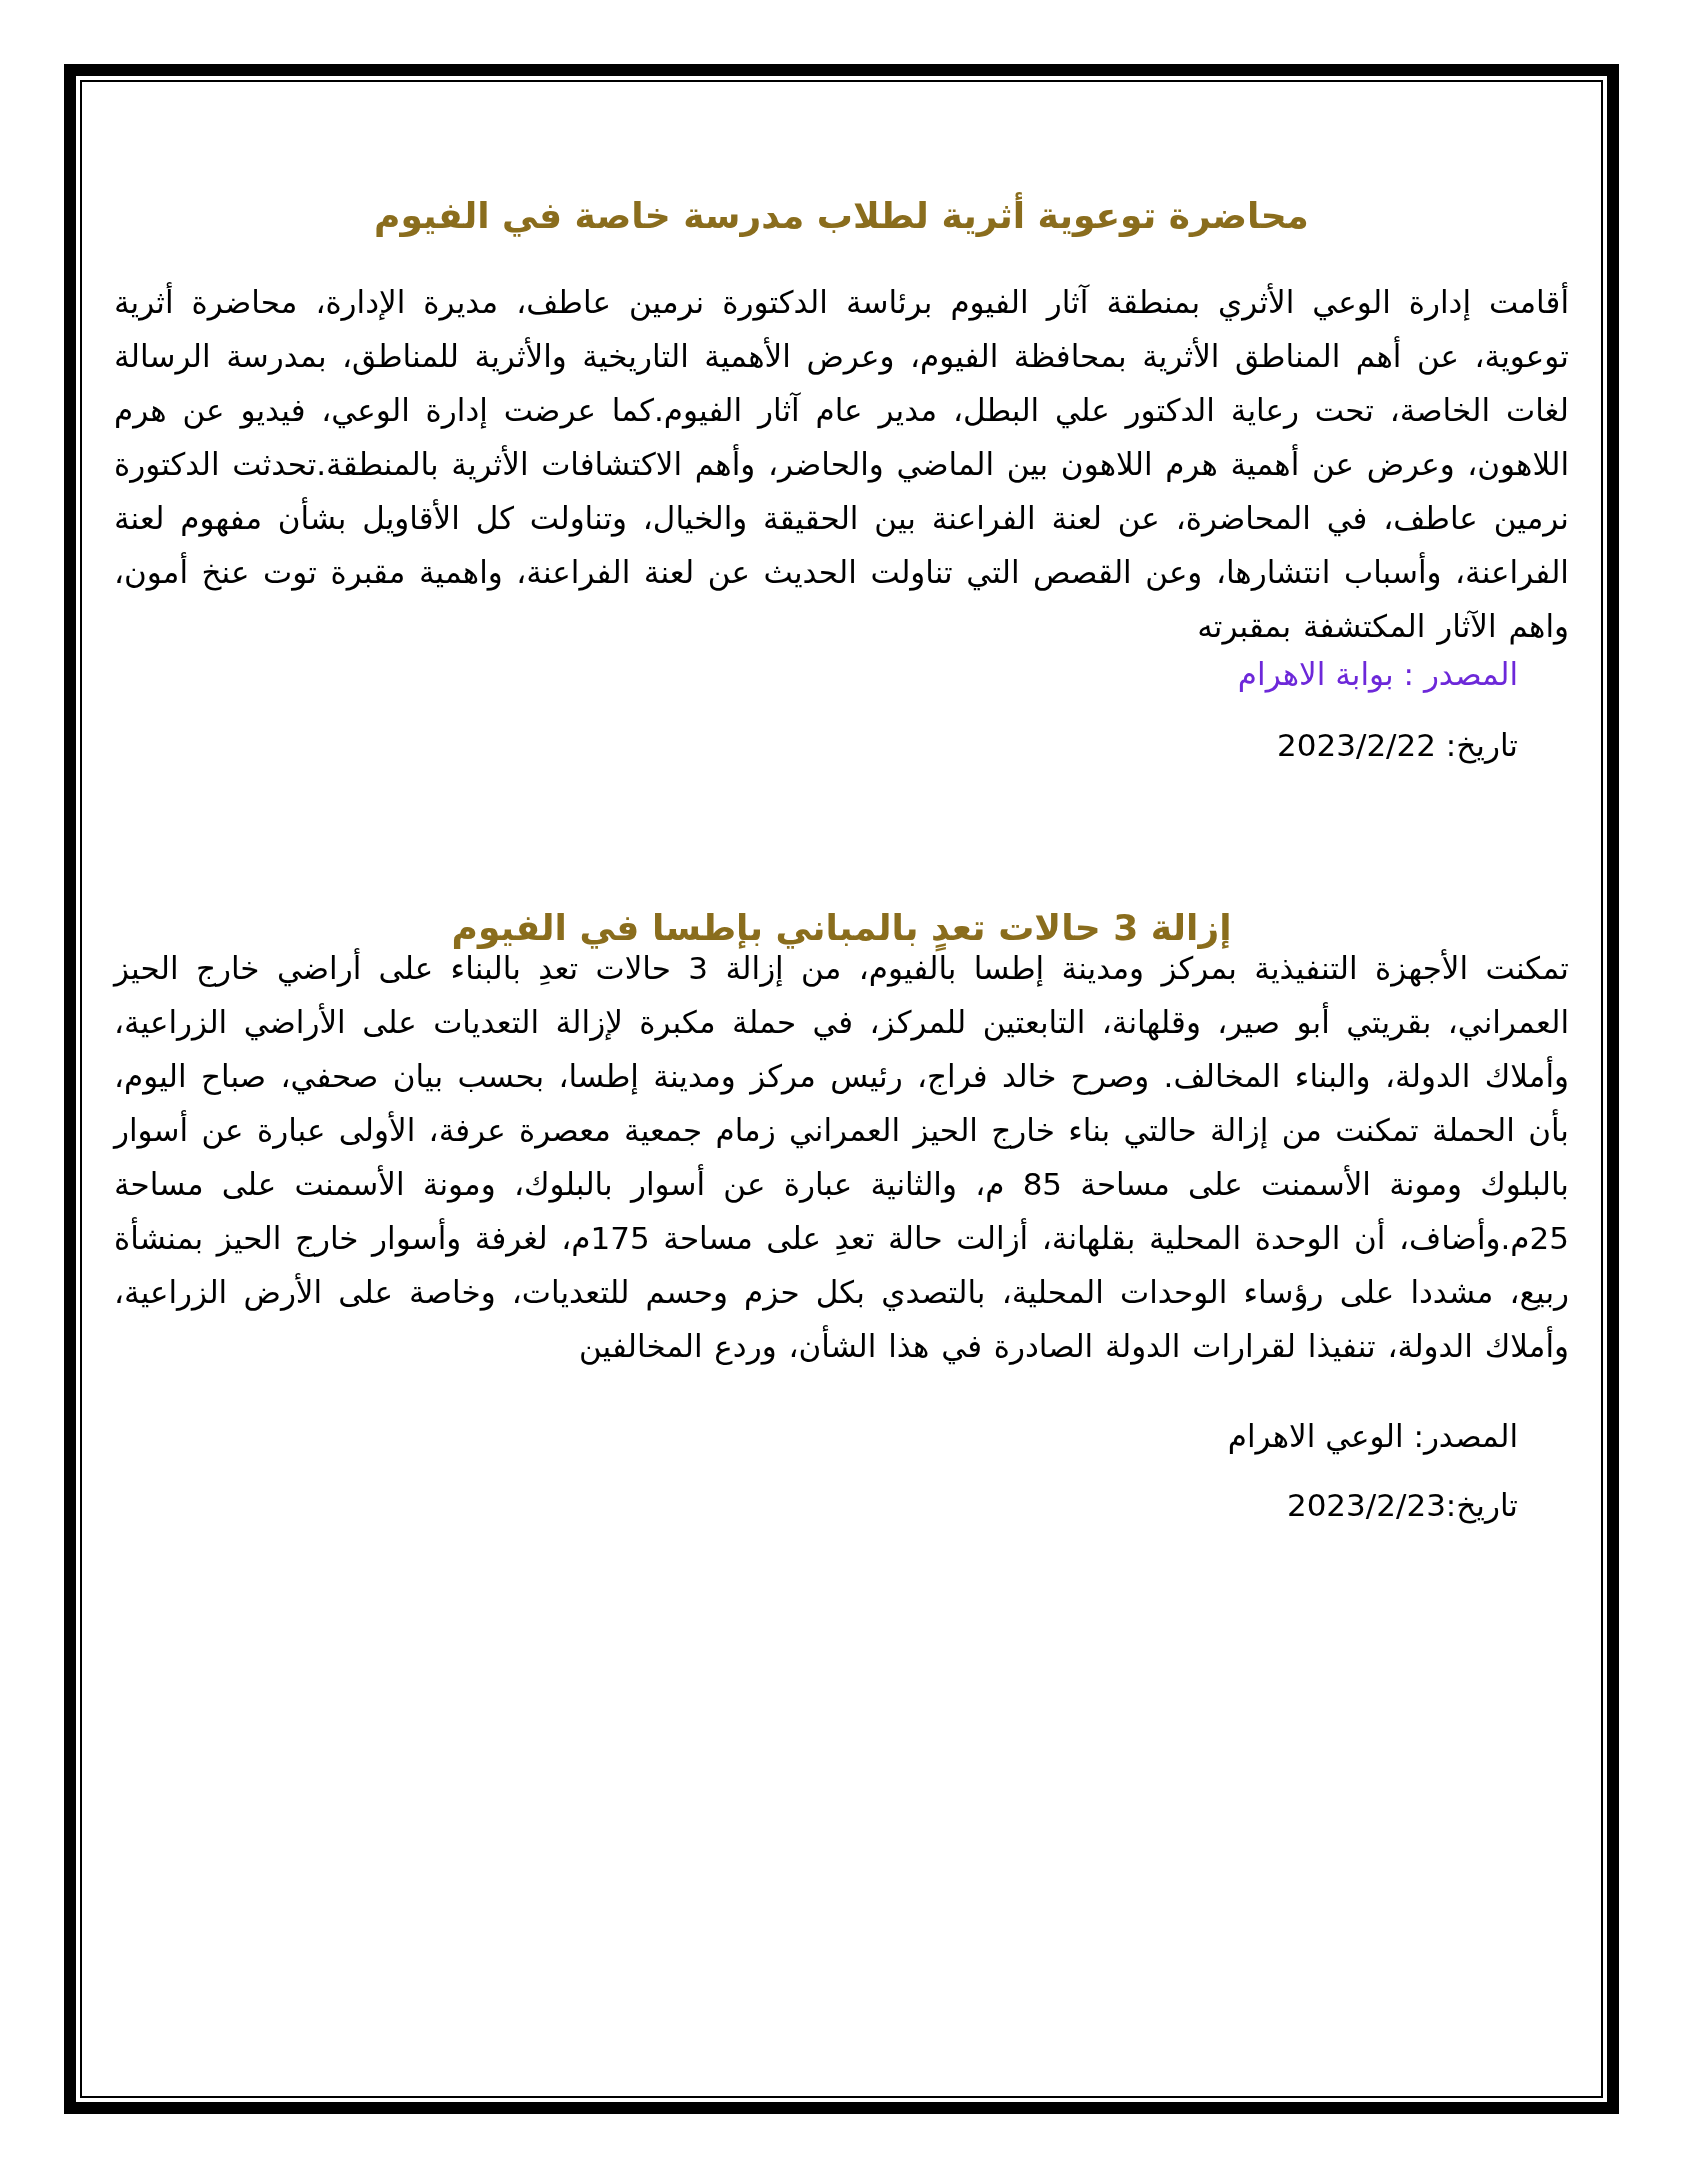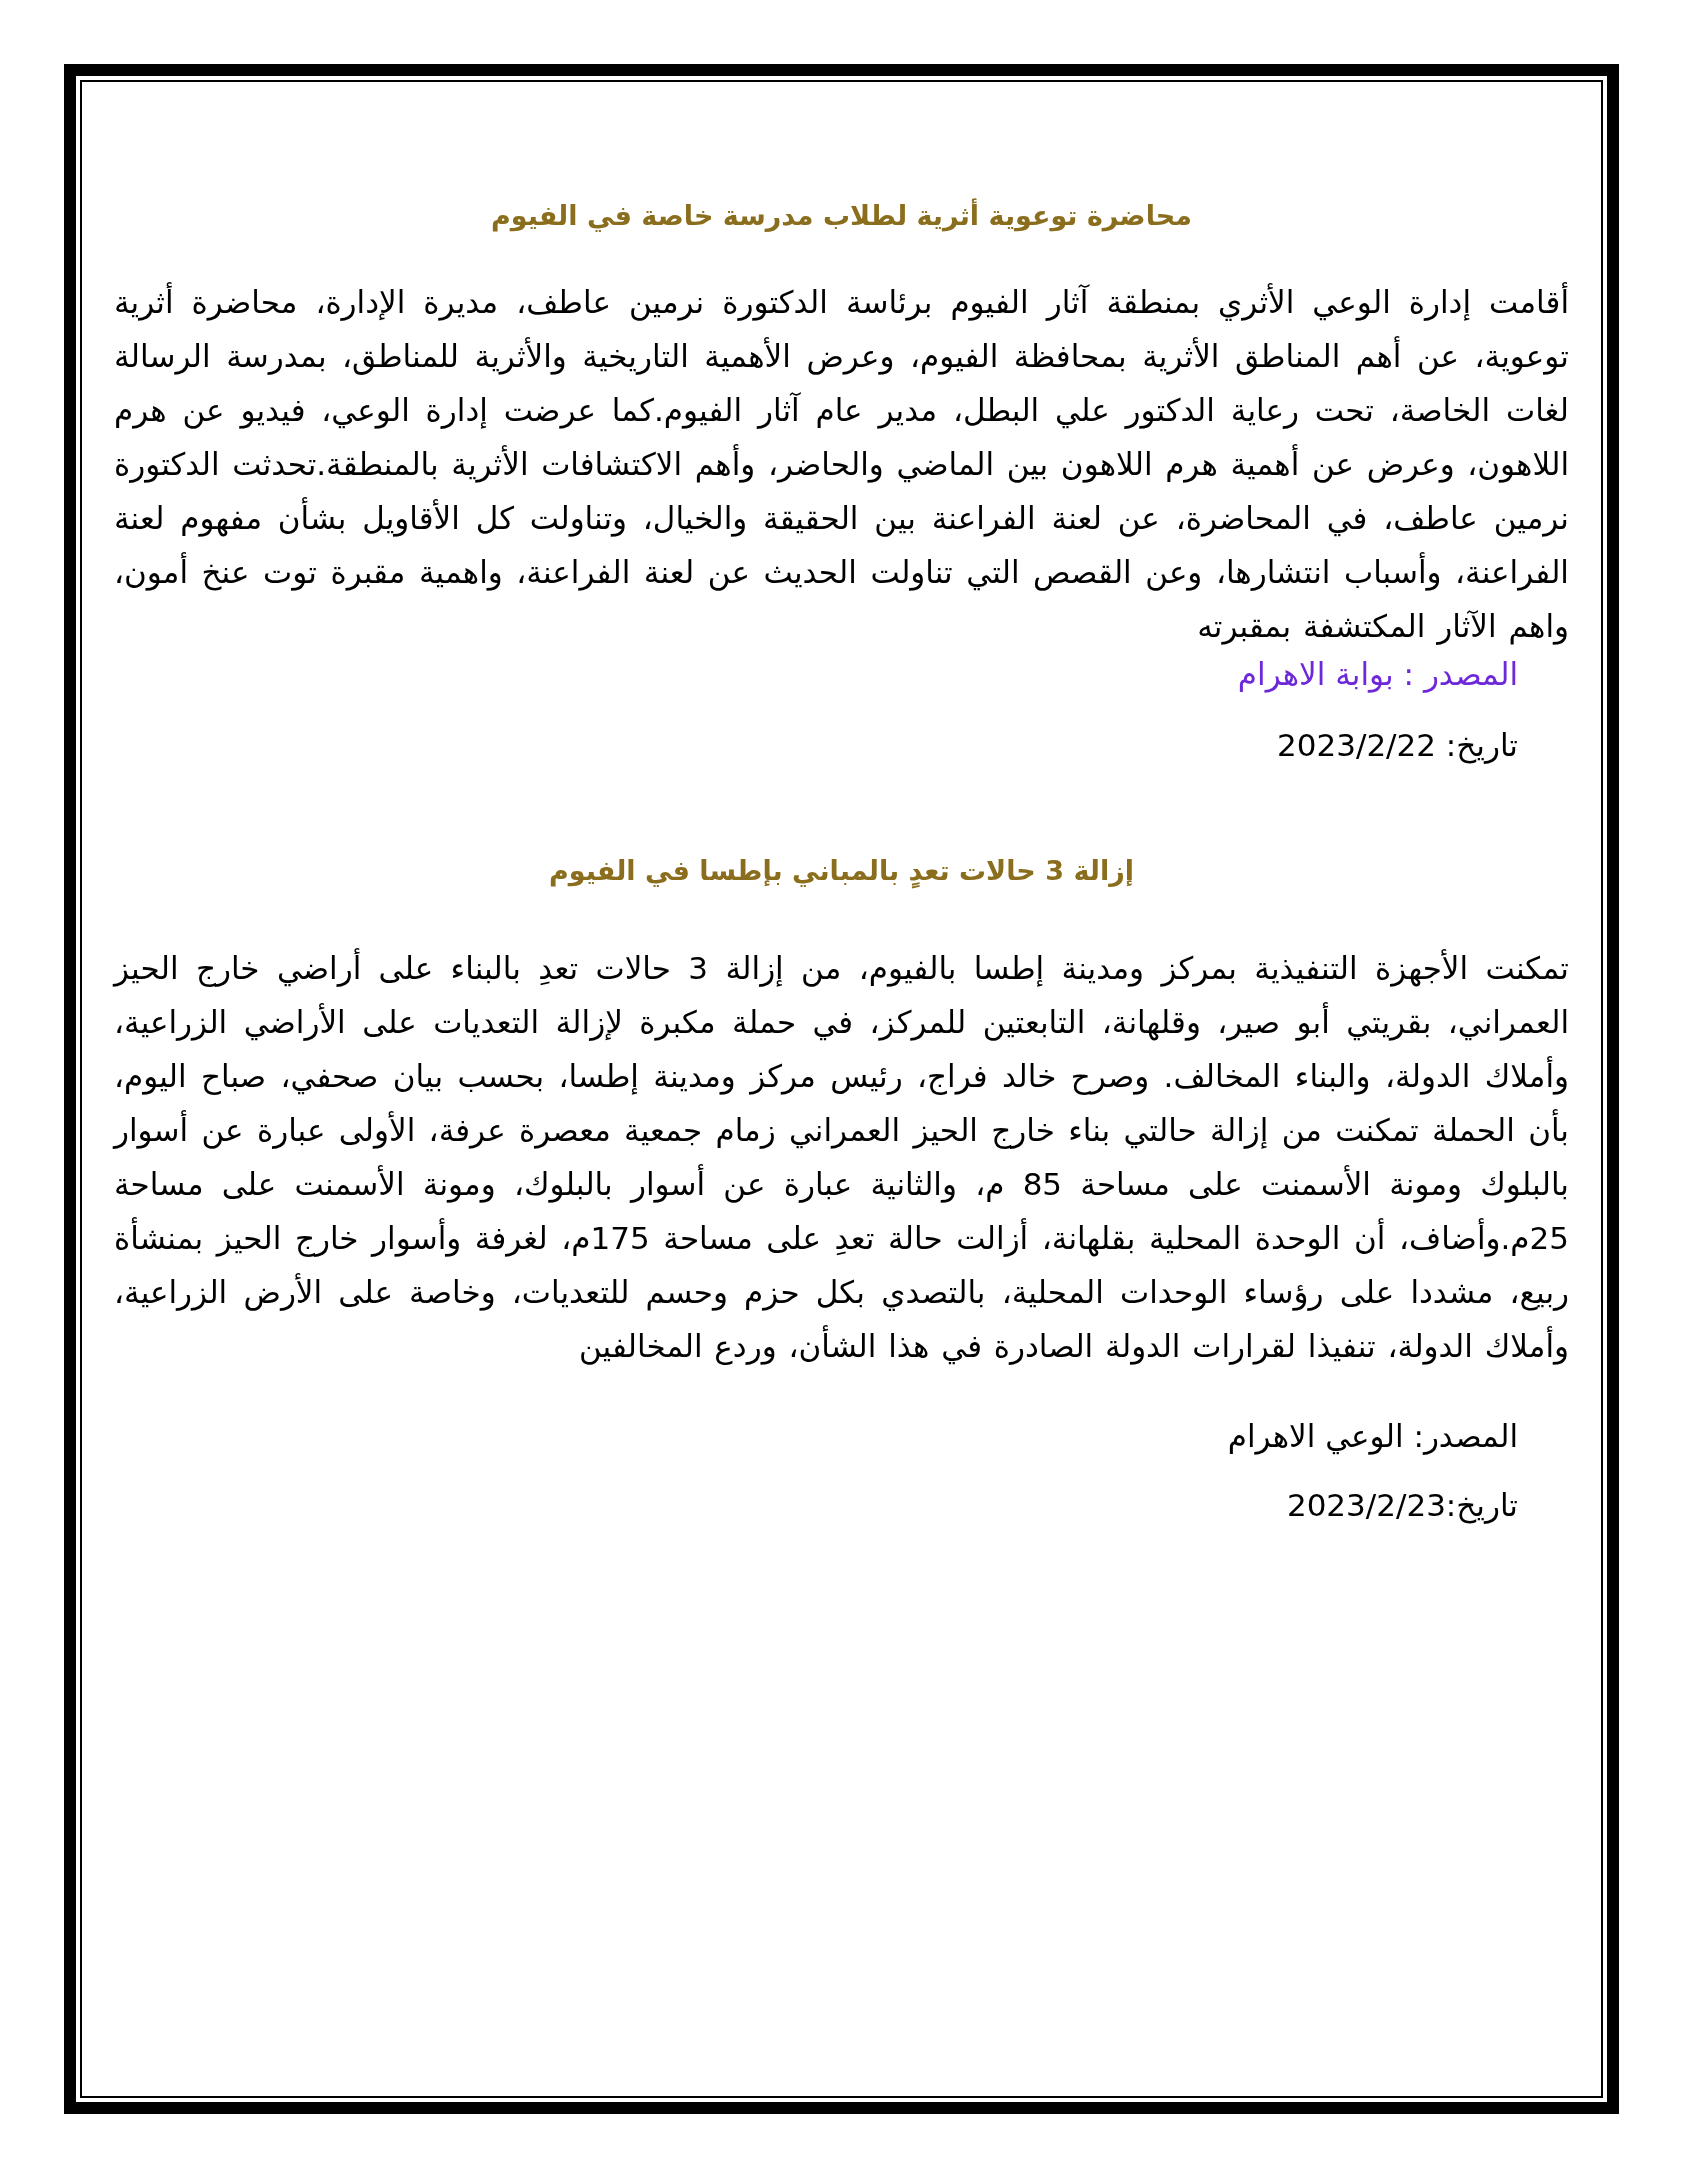--- a/index.html
+++ b/index.html
@@ -28,21 +28,21 @@
 
   .content {
     position: absolute;
     left: 114px; right: 114px; top: 0; bottom: 65px;
     direction: rtl;
   }
   .content > section { position: static; }
   .block { position: absolute; left: 0; right: 0; margin: 0; }
 
   .title {
-    font-size: 27px;
+    font-size: 36px;
     font-weight: bold;
     line-height: 55px;
     text-align: center;
   }
   .body-text {
     font-size: 31px;
     line-height: 54px;
     text-align: justify;
     text-align-last: right;
     word-spacing: 2px;
@@ -52,21 +52,21 @@
     line-height: 52px;
     text-align: right;
     padding-left: 0;
     padding-right: 51px; 
   }
 
   .t1      { top: 188px; }
   .p1      { top: 275px; }
   .src1    { top: 648px; }
   .date1   { top: 719px; }
-  .t2      { top: 843px; }
+  .t2      { top: 900px; }
   .p2      { top: 941px; }
   .src2    { top: 1410px; }
   .date2   { top: 1479px; }
 </style>
 </head>
 <body>
 
 <div class="page">
 
   <div class="frame">

